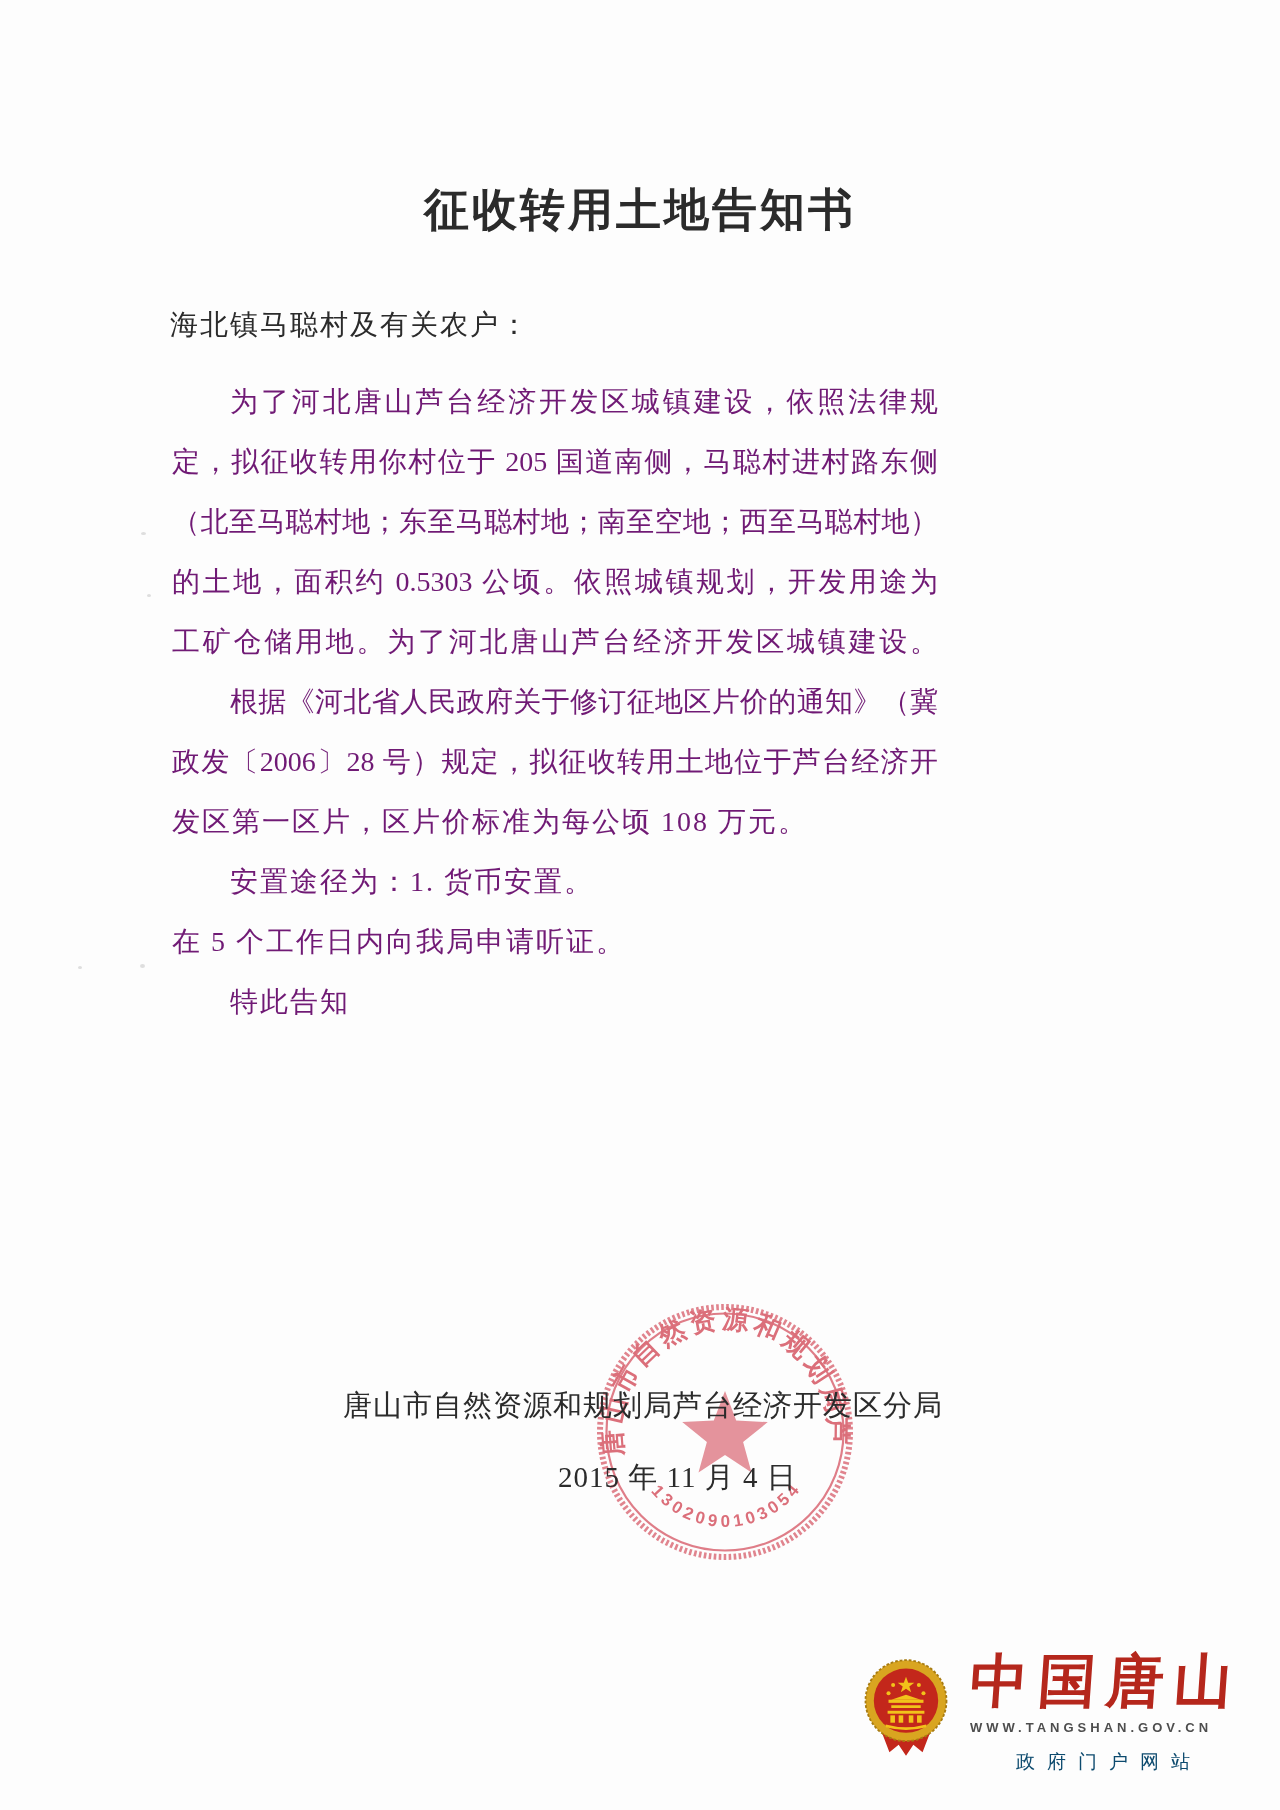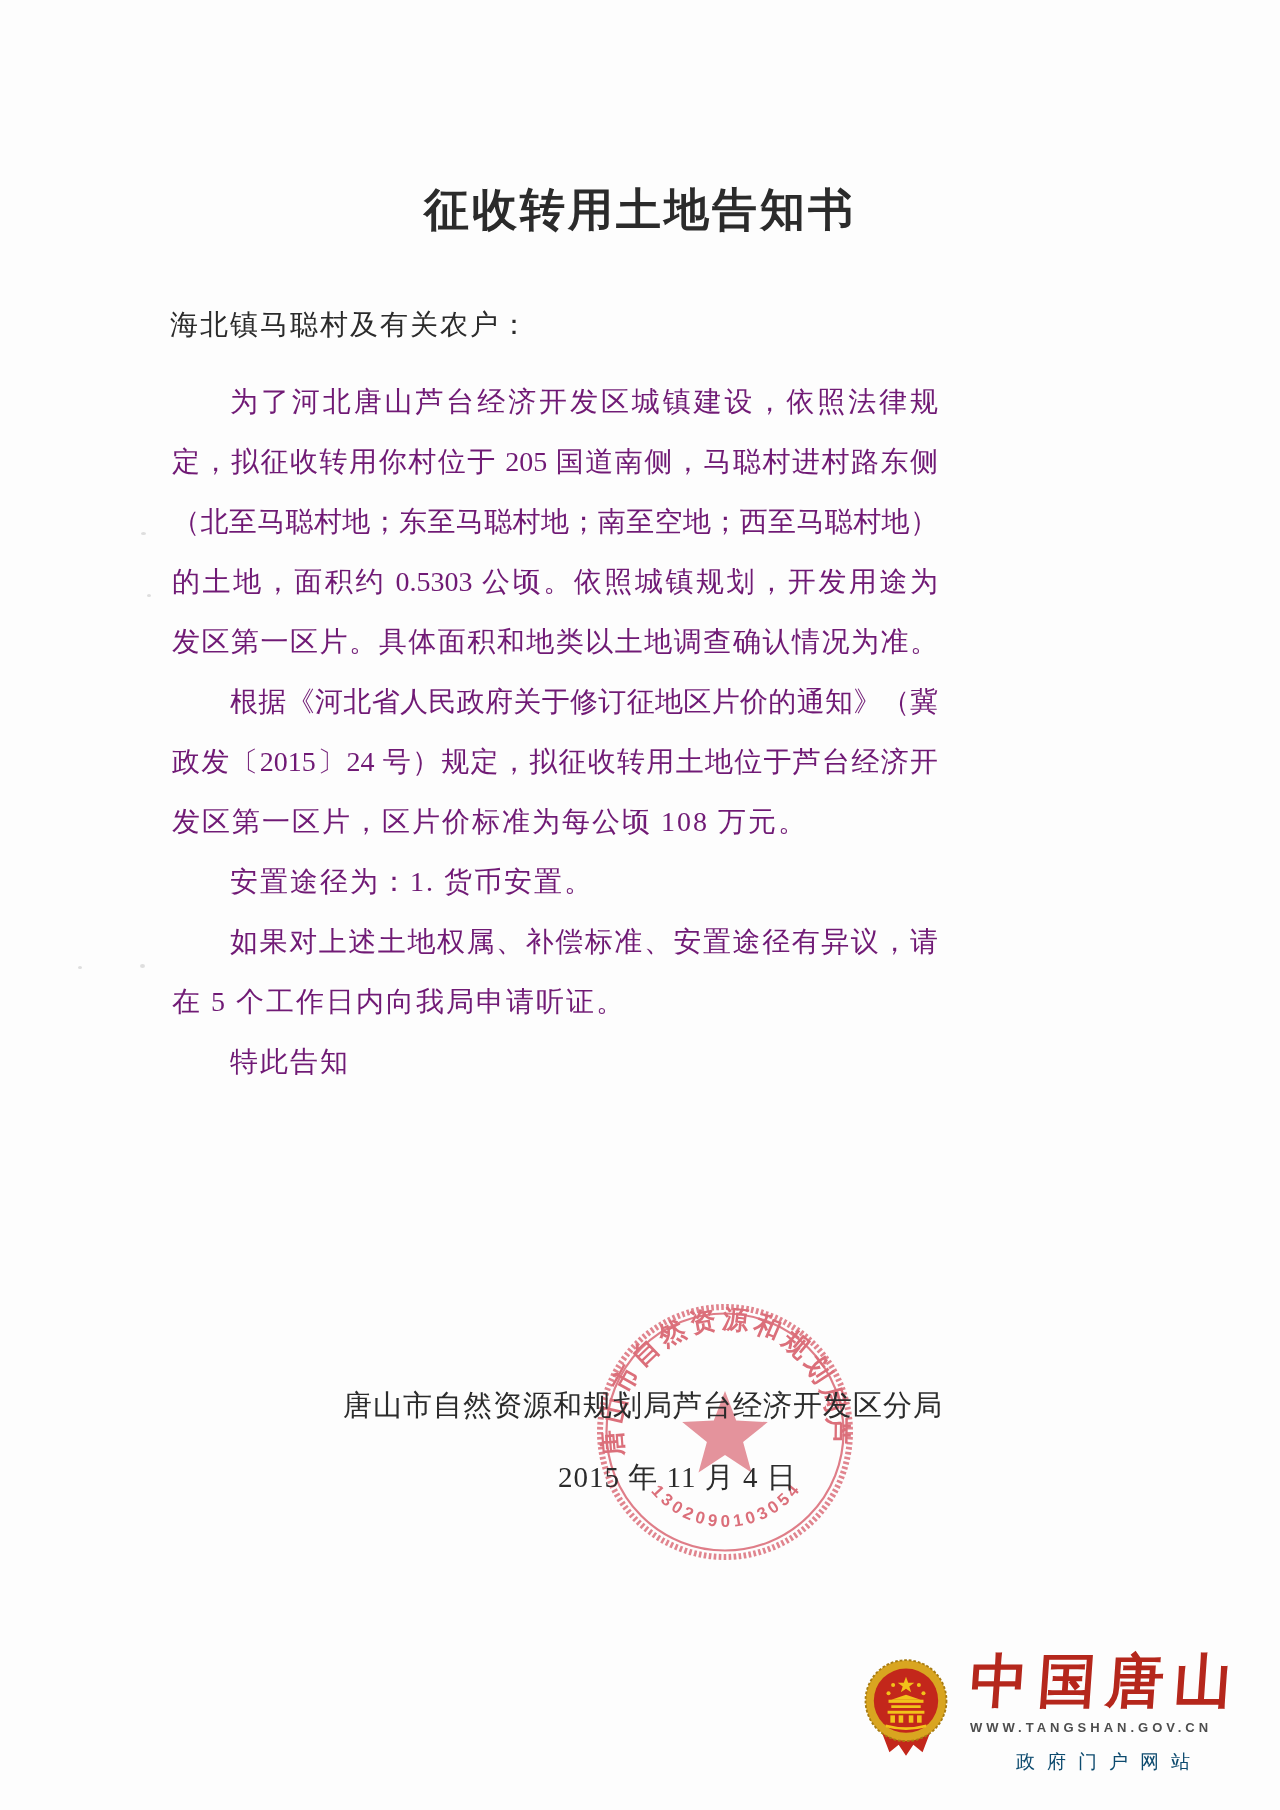--- a/index.html
+++ b/index.html
@@ -134,26 +134,25 @@
 
   <h1 class="doc-title">征收转用土地告知书</h1>
 
   <div class="salutation">海北镇马聪村及有关农户：</div>
 
   <div class="body-lines">
       <p class="line indent fill">为了河北唐山芦台经济开发区城镇建设，依照法律规</p>
       <p class="line fill">定，拟征收转用你村位于 205 国道南侧，马聪村进村路东侧</p>
       <p class="line fill">（北至马聪村地；东至马聪村地；南至空地；西至马聪村地）</p>
       <p class="line fill">的土地，面积约 0.5303 公顷。依照城镇规划，开发用途为</p>
-      <p class="line fill">发区第一区片。具体面积和地类以土地调查确认情况为准。</p>
+      <p class="line fill">工矿仓储用地。为了河北唐山芦台经济开发区城镇建设。</p>
       <p class="line indent fill">根据《河北省人民政府关于修订征地区片价的通知》（冀</p>
-      <p class="line fill">政发〔2015〕24 号）规定，拟征收转用土地位于芦台经济开</p>
+      <p class="line fill">政发〔2006〕28 号）规定，拟征收转用土地位于芦台经济开</p>
       <p class="line">发区第一区片，区片价标准为每公顷 108 万元。</p>
       <p class="line indent">安置途径为：1. 货币安置。</p>
-      <p class="line indent fill">如果对上述土地权属、补偿标准、安置途径有异议，请</p>
       <p class="line">在 5 个工作日内向我局申请听证。</p>
       <p class="line indent">特此告知</p>
     </div>
 
   <svg class="seal" viewBox="0 0 262 272" aria-hidden="true">
     <g fill="none" stroke="#d6505e">
       <circle cx="131" cy="136" r="125" stroke-width="6" stroke-dasharray="2.6 2.4" opacity="0.85"></circle>
       <circle cx="131" cy="136" r="118.5" stroke-width="2.2" opacity="0.9"></circle>
     </g>
     <defs>

